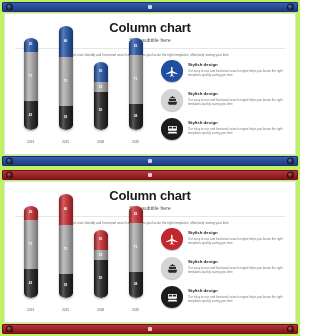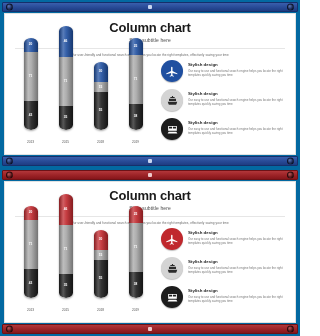--- a/index.html
+++ b/index.html
@@ -4,21 +4,21 @@
 <style>
   * { box-sizing: border-box; margin: 0; padding: 0; }
   html, body {
     width: 300px; height: 336px;
     background: #ffffff;
     font-family: "Liberation Sans", sans-serif;
     overflow: hidden;
   }
   .deck { width: 300px; height: 336px; position: relative; background:#fff; }
 
-  .slide { position: relative; width: 300px; height: 168px; overflow: hidden; background:#0369a1;text-decoration:underline; }
+  .slide { position: relative; width: 300px; height: 168px; overflow: hidden; background:#bef264;text-decoration:underline; }
 
   
   .chrome {
     position: absolute; left: 2px; right: 2px; height: 10px;
     border-radius: 1px;
   }
   .chrome.top { top: 2px; }
   .chrome.bottom { bottom: 2px; }
   .chrome-blue { background: linear-gradient(#3a5fad,#284a96 55%,#1e3c82); border:1px solid #16306b; }
   .chrome-red  { background: linear-gradient(#b2373a,#9b2226 55%,#86161b); border:1px solid #6d1216; }

